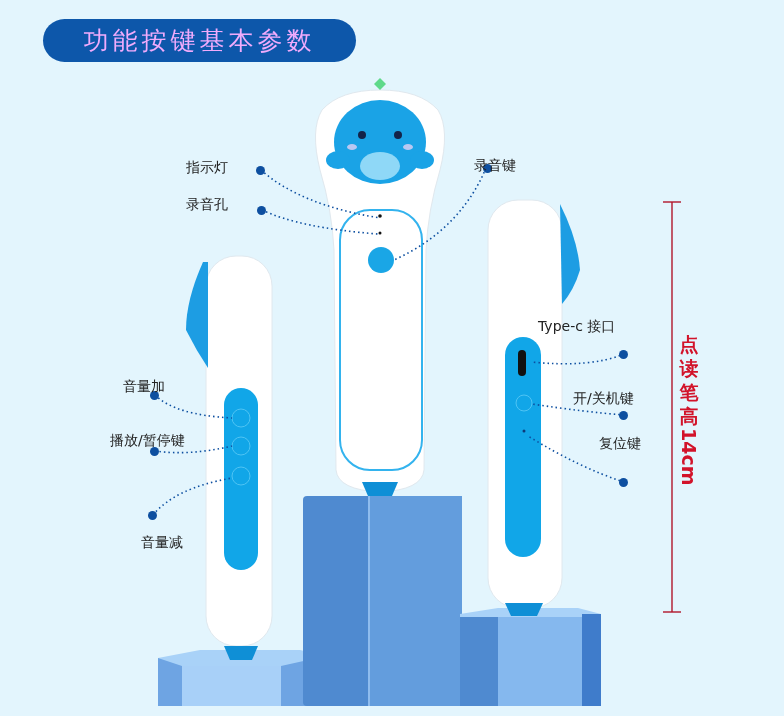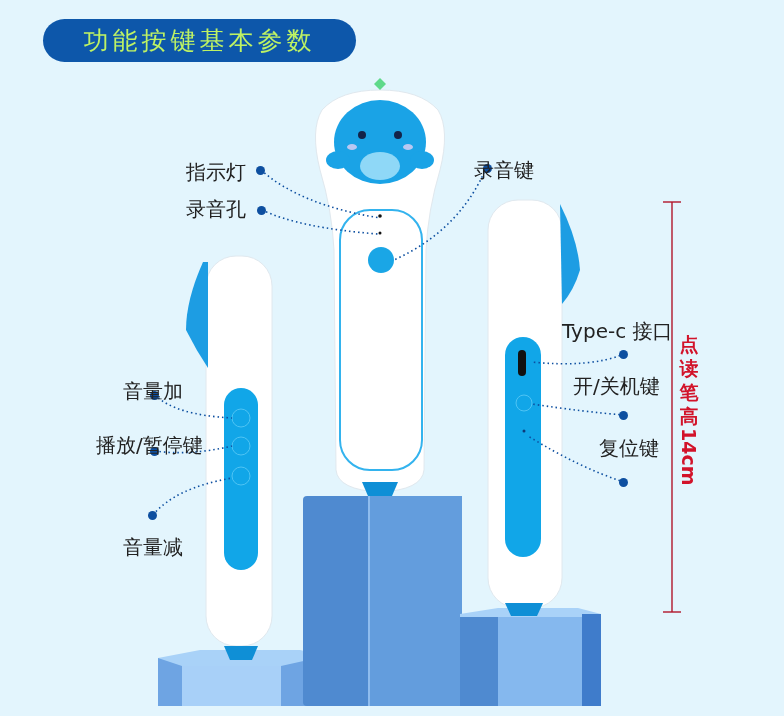--- a/index.html
+++ b/index.html
@@ -1,19 +1,19 @@
 <!DOCTYPE html>
 <html><head>
 <meta charset="utf-8">
 <style>
   html,body{margin:0;padding:0;}
   body{width:784px;height:716px;overflow:hidden;background:#e3f5fd;font-family:"DejaVu Sans","Liberation Sans",sans-serif;position:relative;}
   .stage{position:absolute;left:0;top:0;width:784px;height:716px;}
-  .title-pill{position:absolute;left:43px;top:19px;width:313px;height:43px;border-radius:22px;background:#0d57aa;color:#bef264;font-size:25px;letter-spacing:4px;display:flex;align-items:center;justify-content:center;}
-  .lbl{position:absolute;font-size:20px;color:#222;white-space:nowrap;}
+  .title-pill{position:absolute;left:43px;top:19px;width:313px;height:43px;border-radius:22px;background:#0d57aa;color:#f0abfc;font-size:25px;letter-spacing:4px;display:flex;align-items:center;justify-content:center;}
+  .lbl{position:absolute;font-size:14px;color:#222;white-space:nowrap;}
   .dot{position:absolute;width:9px;height:9px;border-radius:50%;background:#0d4fa0;}
   svg.lines{position:absolute;left:0;top:0;}
   .height-label{position:absolute;left:677px;top:332px;width:24px;color:#d2132a;font-size:19px;font-weight:bold;line-height:24px;text-align:center;}
   .height-label span{display:block;}
   .height-num{writing-mode:vertical-rl;font-size:19px;font-weight:bold;}
 </style>
 </head>
 <body>
 
 <div class="stage">
@@ -106,24 +106,24 @@
   <div class="dot" style="left:150px;top:447px"></div>
   <div class="dot" style="left:148px;top:511px"></div>
   <div class="dot" style="left:619px;top:350px"></div>
   <div class="dot" style="left:619px;top:411px"></div>
   <div class="dot" style="left:619px;top:478px"></div>
 
   <div class="lbl" style="left:186px;top:159px">指示灯</div>
   <div class="lbl" style="left:186px;top:196px">录音孔</div>
   <div class="lbl" style="left:474px;top:157px">录音键</div>
   <div class="lbl" style="left:123px;top:378px">音量加</div>
-  <div class="lbl" style="left:96px;top:432px">播放/暂停键</div>
-  <div class="lbl" style="left:123px;top:534px">音量减</div>
-  <div class="lbl" style="left:562px;top:318px">Type-c 接口</div>
-  <div class="lbl" style="left:573px;top:373px">开/关机键</div>
+  <div class="lbl" style="left:110px;top:432px">播放/暂停键</div>
+  <div class="lbl" style="left:141px;top:534px">音量减</div>
+  <div class="lbl" style="left:538px;top:318px">Type-c 接口</div>
+  <div class="lbl" style="left:573px;top:390px">开/关机键</div>
   <div class="lbl" style="left:599px;top:435px">复位键</div>
 
   <div class="height-label">
     <span>点</span>
     <span>读</span>
     <span>笔</span>
     <span>高</span>
     <span class="height-num">14cm</span>
   </div>
 </div>

